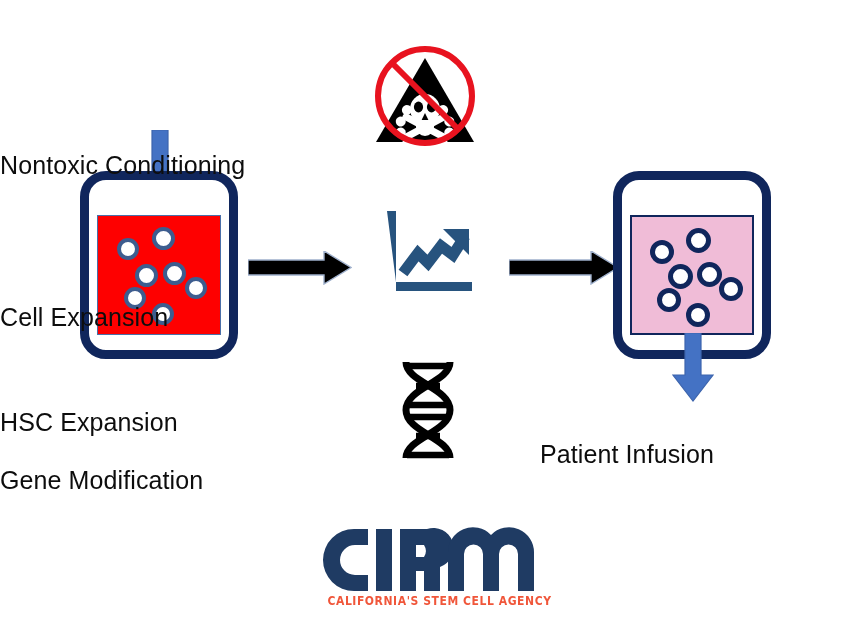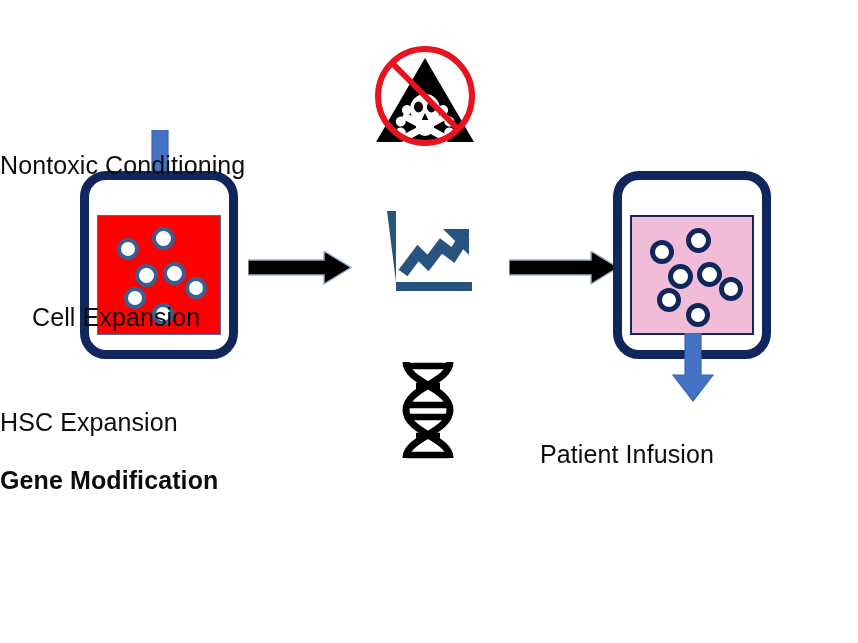--- a/index.html
+++ b/index.html
@@ -29,22 +29,22 @@
     position: absolute;
     font-family: "Liberation Sans", sans-serif;
     font-size: 25px;
     font-weight: 400;
     color: #0d0d0d;
     white-space: nowrap;
     letter-spacing: 0.1px;
     text-align: left;
   }
   #label-nontoxic  { left: 0;   top: 151px; width: 858px; }
-  #label-expansion { left: 0;   top: 303px; width: 804px; padding-left: 32px; }
-  #label-gene      { left: 0;   top: 466px; width: 858px; font-weight: bold; }
+  #label-expansion { left: 0;   top: 303px; width: 804px; }
+  #label-gene      { left: 0;   top: 466px; width: 858px; }
   #label-hsc       { left: 0;   top: 408px; width: 316px; }
   #label-patient   { left: 540px; top: 408px; width: 316px; margin-top: 32px; }
 
   
   .bag-outline {
     position: absolute;
     box-sizing: border-box;
     border: 9px solid #10265c;
     border-radius: 26px;
     background: #ffffff;
@@ -232,14 +232,33 @@
     <div class="cell cell-right abs" style="left:657px; top:288px; width:24px; height:24px;"></div>
     <div class="cell cell-right abs" style="left:686px; top:303px; width:24px; height:24px;"></div>
 
     <svg class="v-arrow" style="left:671px; top:333px;" width="44" height="70" viewBox="0 0 44 70">
       <polygon points="14,0 30,0 30,42 42,42 22,68 2,42 14,42" fill="#4472c4" stroke="#3c64ad" stroke-width="1.2"></polygon>
     </svg>
 
     <div class="label" id="label-patient">Patient Infusion</div>
   </div>
 
+  <div id="cirm-logo">
+    <svg id="cirm-wordmark" viewBox="0 0 215 66">
+      <g fill="#1f3b63">
+
+        <path d="M33 2 A31 31 0 0 0 33 64 L47 64 L47 48 L34 48 A15 15 0 0 1 34 18 L47 18 L47 2 Z"></path>
+
+        <rect x="55" y="2" width="16" height="62"></rect>
+
+        <path d="M79 2 L79 64 L95 64 L95 44 L103 44 L103 64 L119 64 L119 40
+                 A19 19 0 0 0 106 2 Z
+                 M95 18 L103 18 A11 11 0 0 1 103 30 L95 30 Z"></path>
+
+        <path d="M127 64 L127 26 A25 25 0 0 1 170 8 A25 25 0 0 1 213 26 L213 64
+                 L197 64 L197 27 A9.5 9.5 0 0 0 178 27 L178 64 L162 64 L162 27
+                 A9.5 9.5 0 0 0 143 27 L143 64 Z"></path>
+      </g>
+    </svg>
+    <span id="cirm-tagline">CALIFORNIA'S STEM CELL AGENCY</span>
+  </div>
 
 </div>
 
 </body></html>

